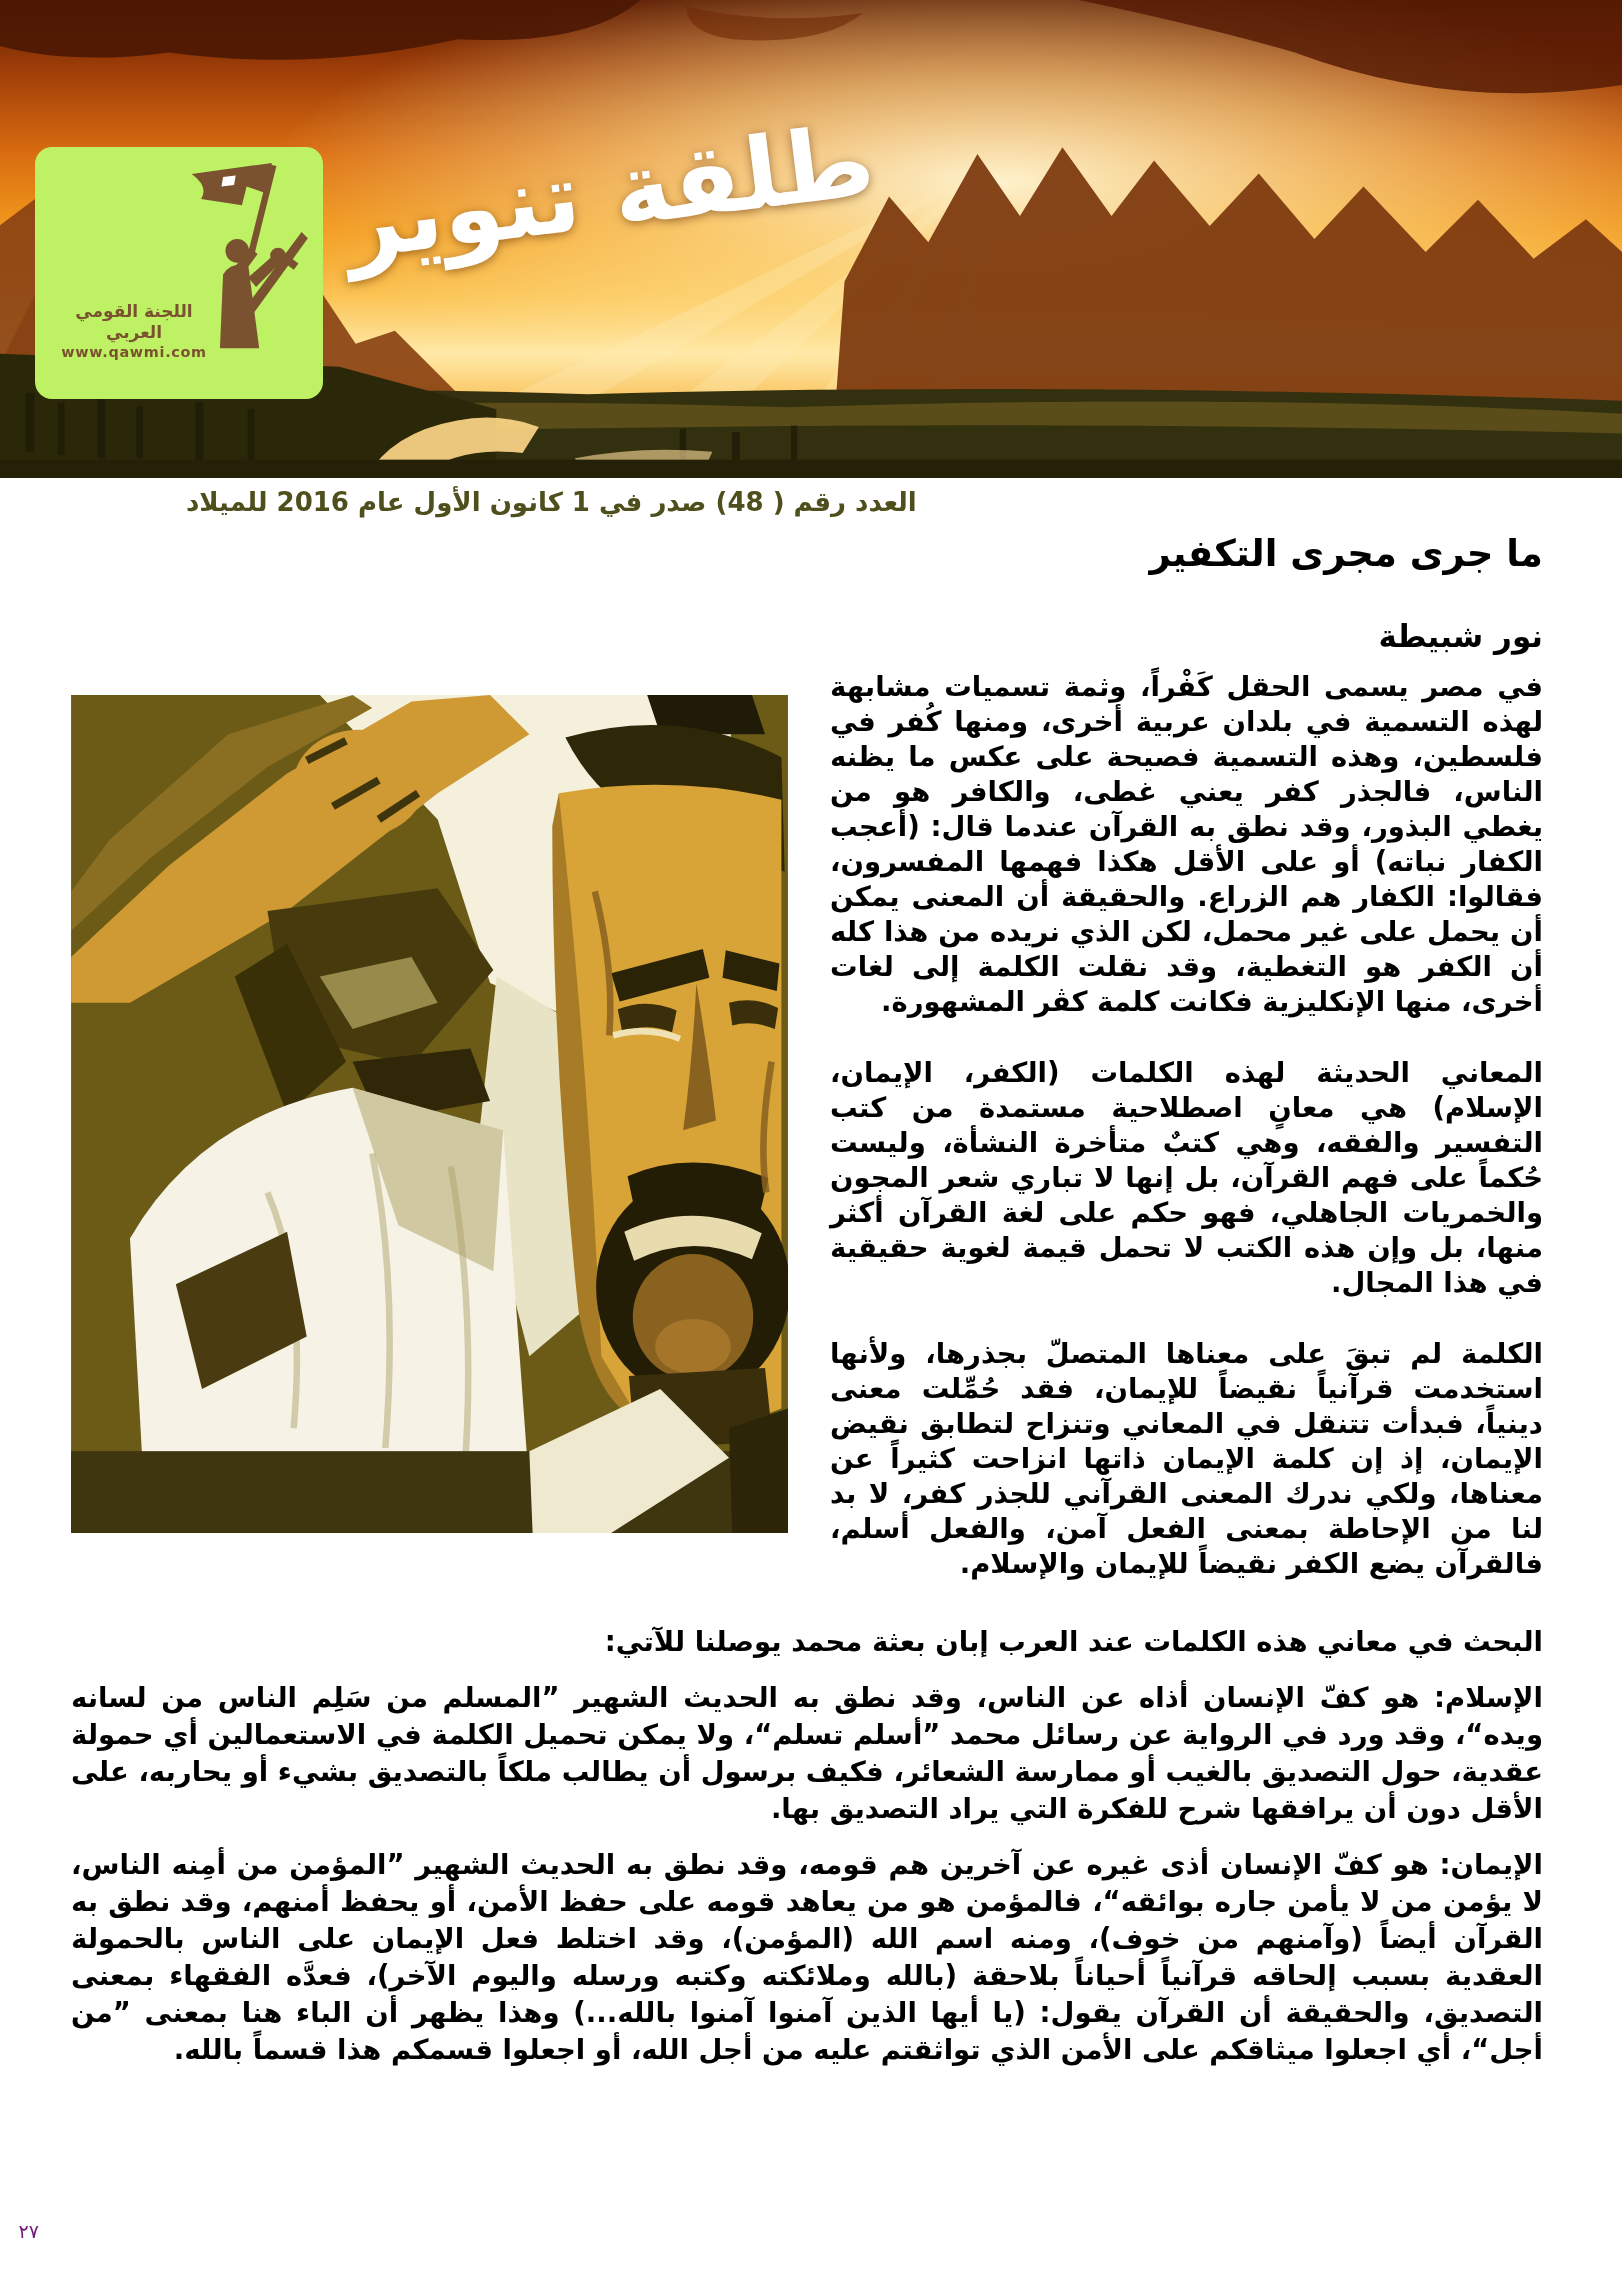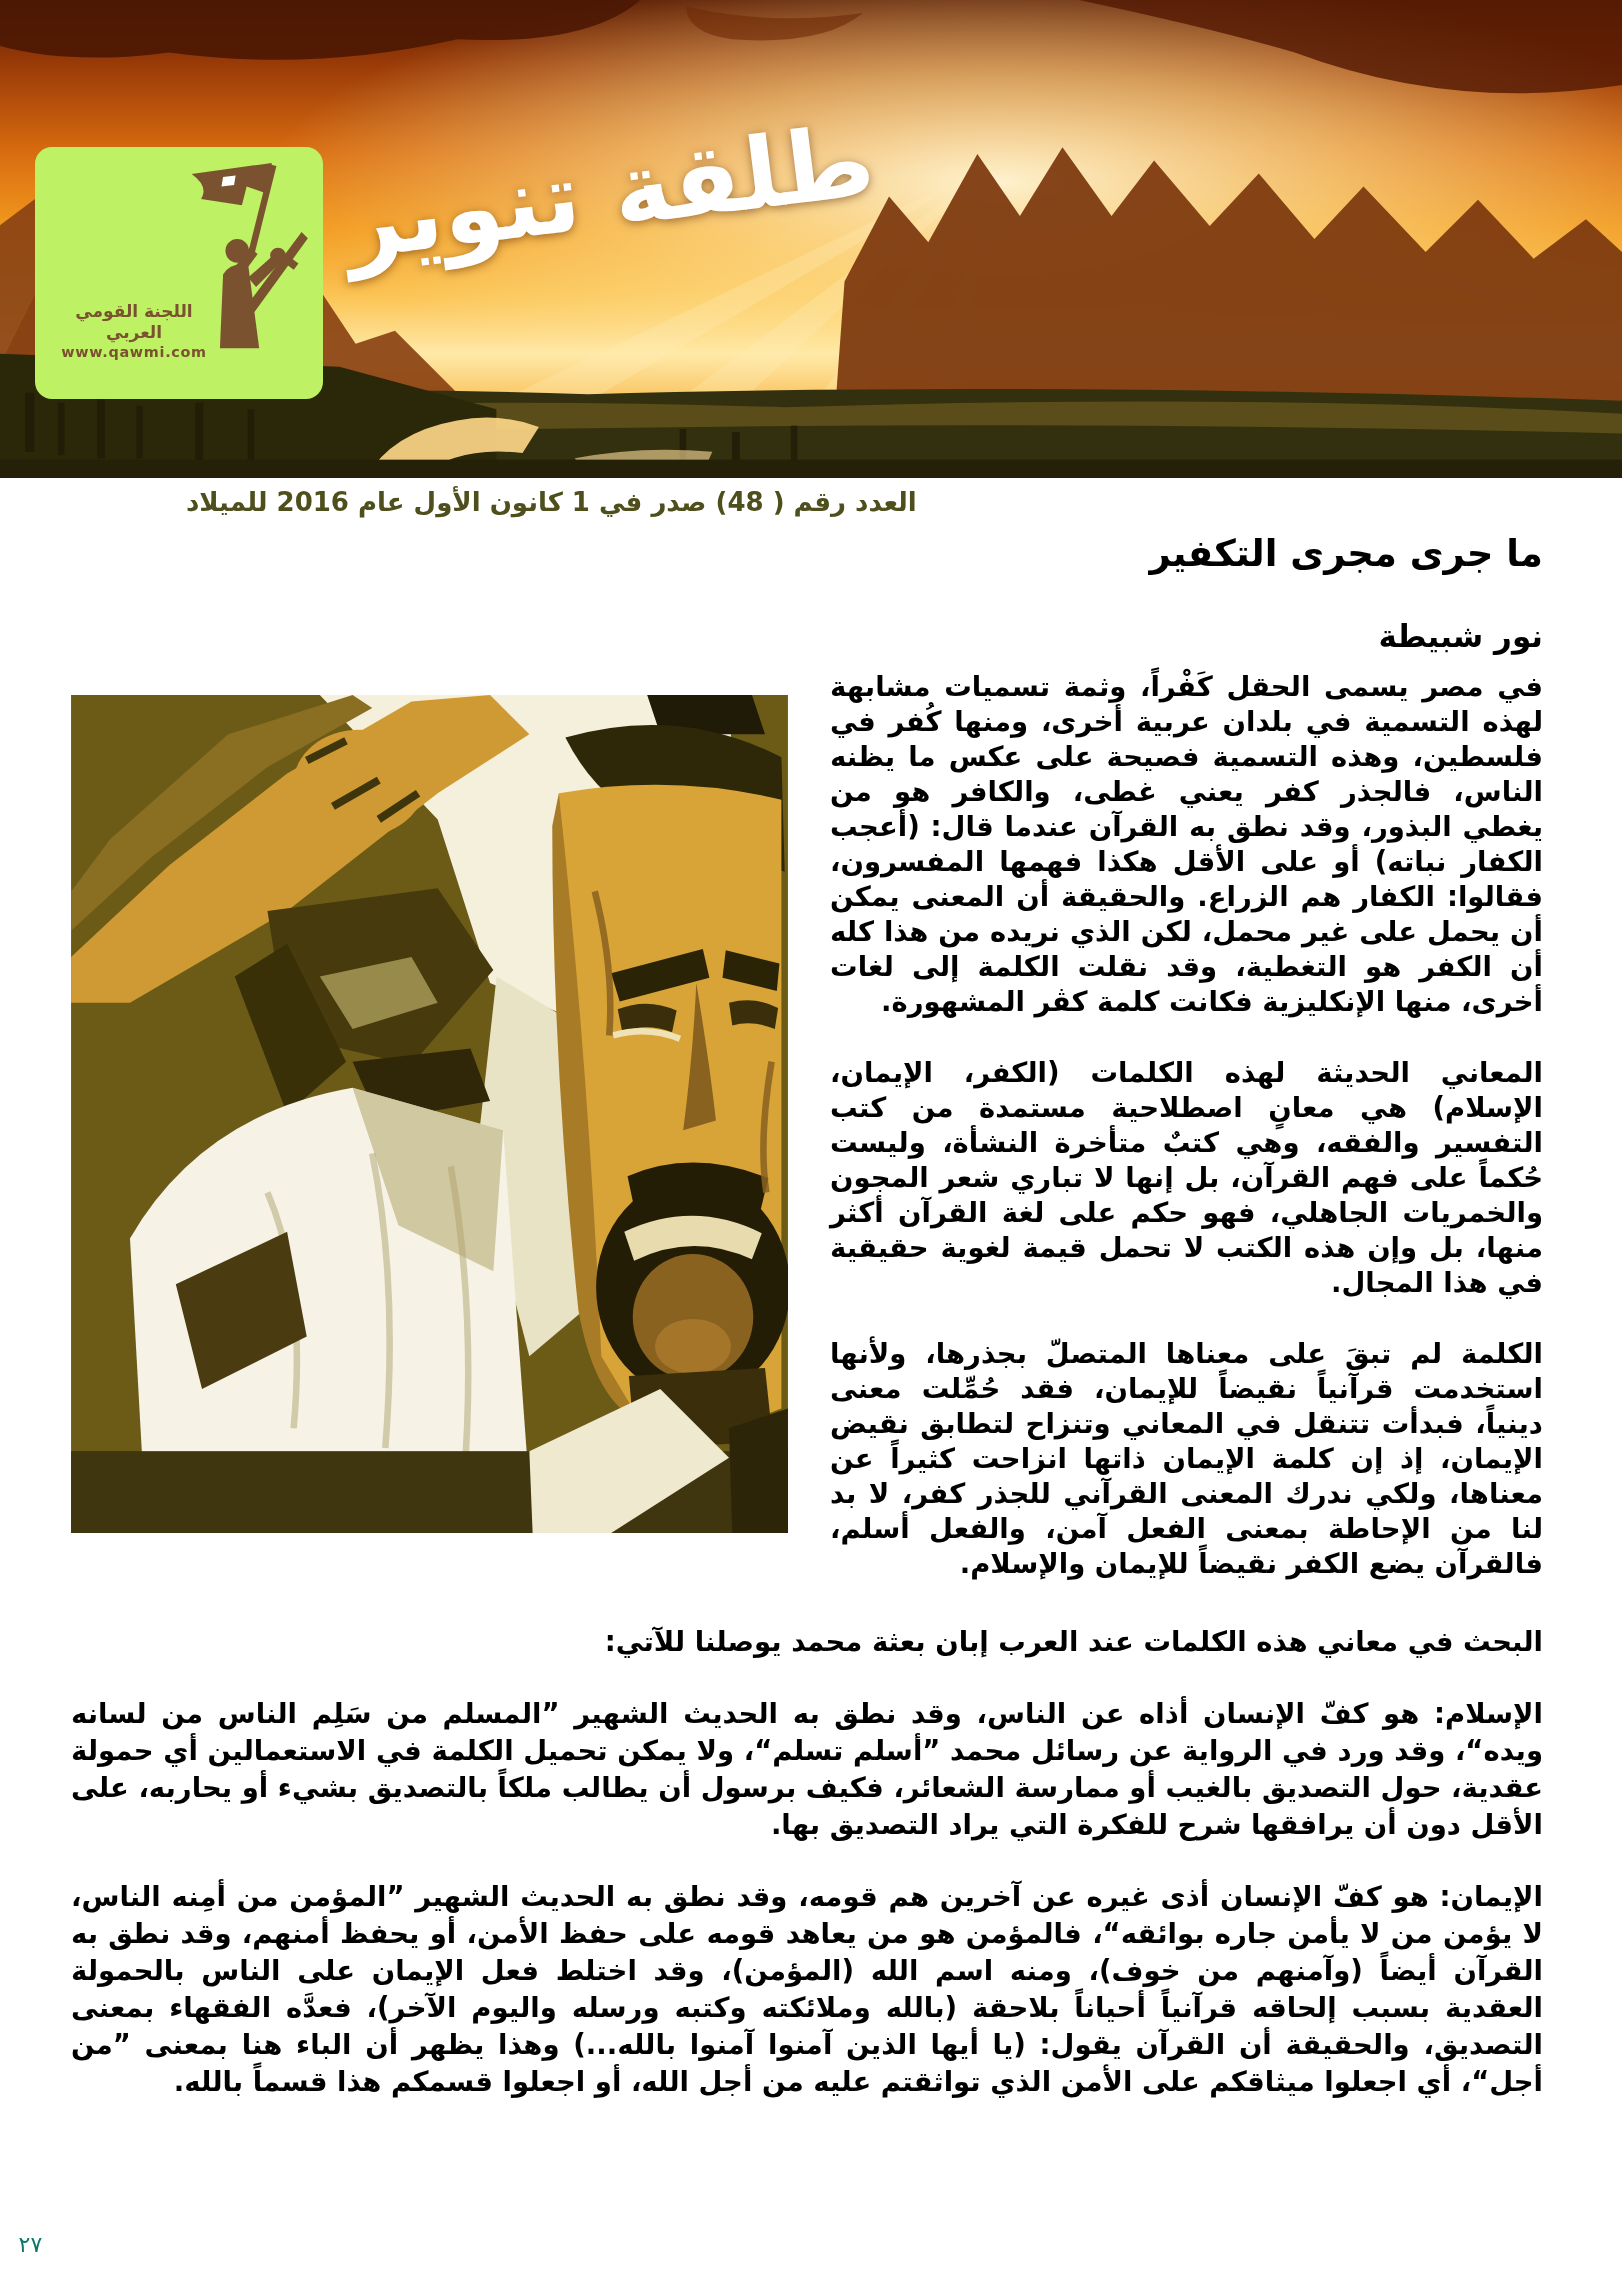--- a/index.html
+++ b/index.html
@@ -56,27 +56,27 @@
     text-align:justify;text-align-last:right;
     color:#000;
   }
   figure.illustration{margin:26px 0 0 0;padding:0;width:717px;}
   figure.illustration svg{display:block;}
   .fullwidth{margin-top:6.5px;}
   .lead-line{
     margin:0;font-size:27.5px;font-weight:bold;line-height:37px;text-align:right;color:#000;
   }
   .definition{
-    margin:35px 0 0 0;
+    margin:19px 0 0 0;
     font-size:27.5px;font-weight:bold;line-height:37px;
     text-align:justify;text-align-last:right;color:#000;
   }
   .page-number{
-    position:absolute;left:19.6px;bottom:38px;
-    font-size:22px;color:#0f766e;direction:rtl;
+    position:absolute;left:19.6px;bottom:53px;
+    font-size:19px;color:#701a75;direction:rtl;
   }
 </style>
 </head>
 <body>
 
 <div class="page">
 
   <header class="banner">
     <svg class="landscape" width="1623" height="478" viewBox="0 0 2480 730" preserveAspectRatio="none">
       <defs>

